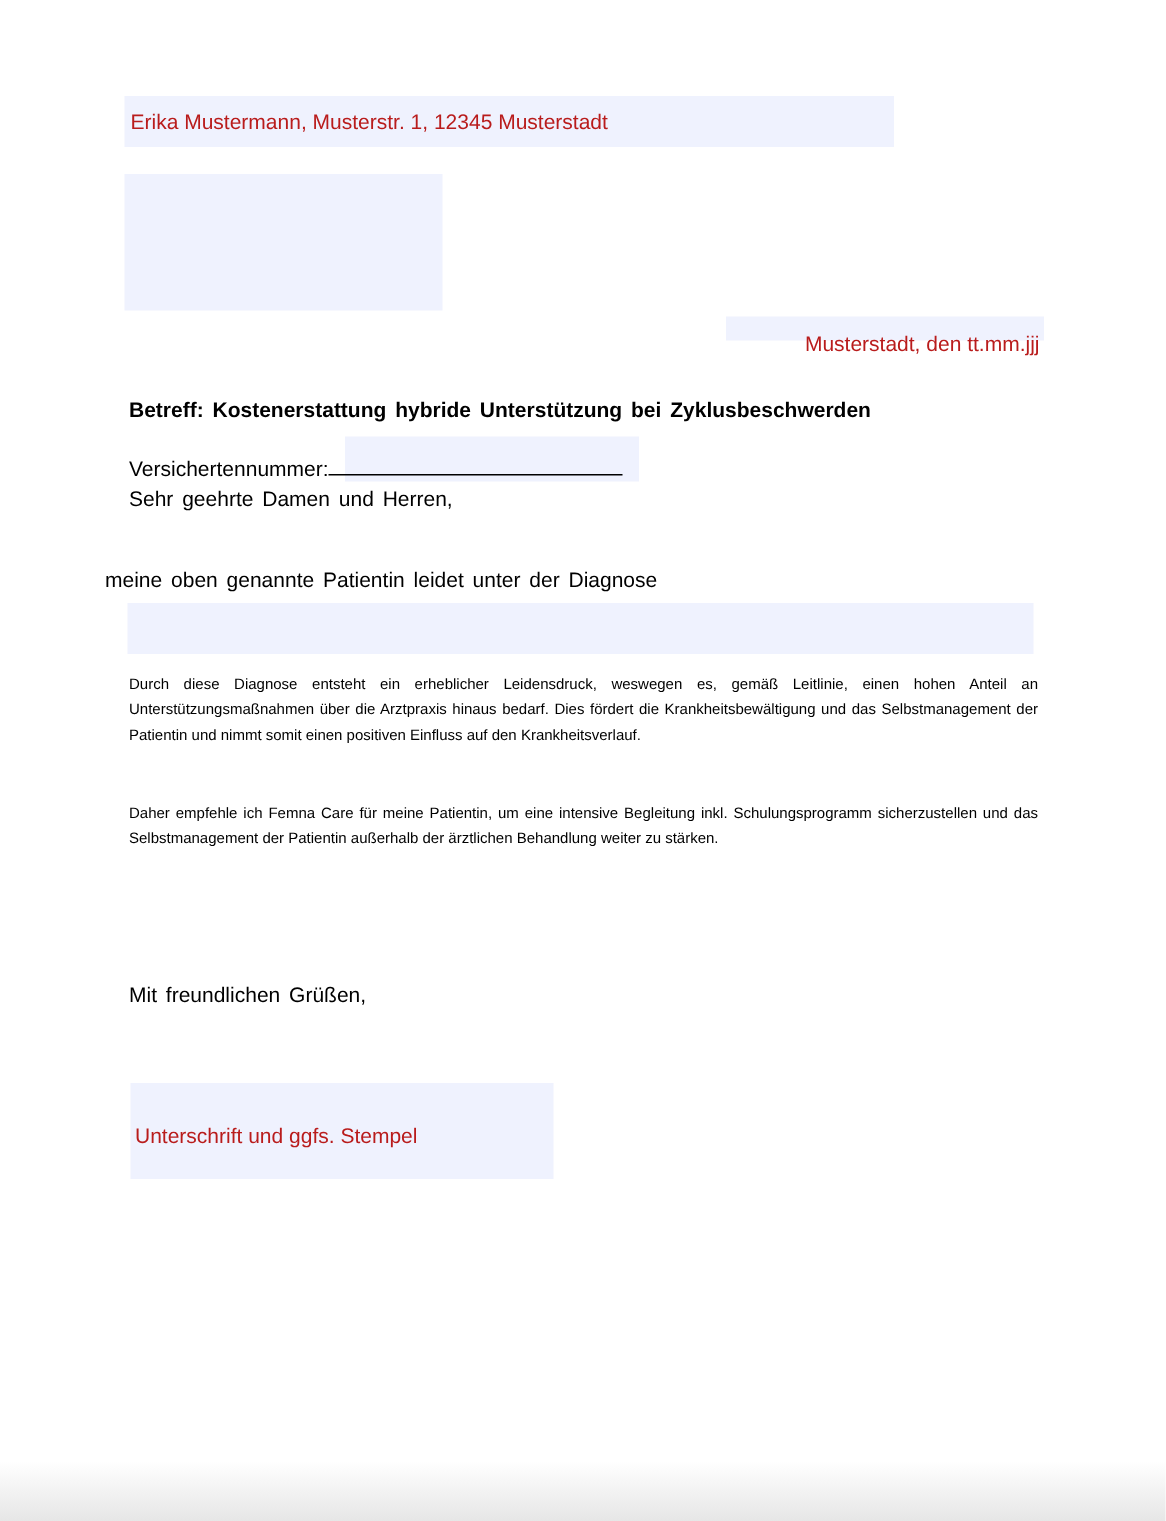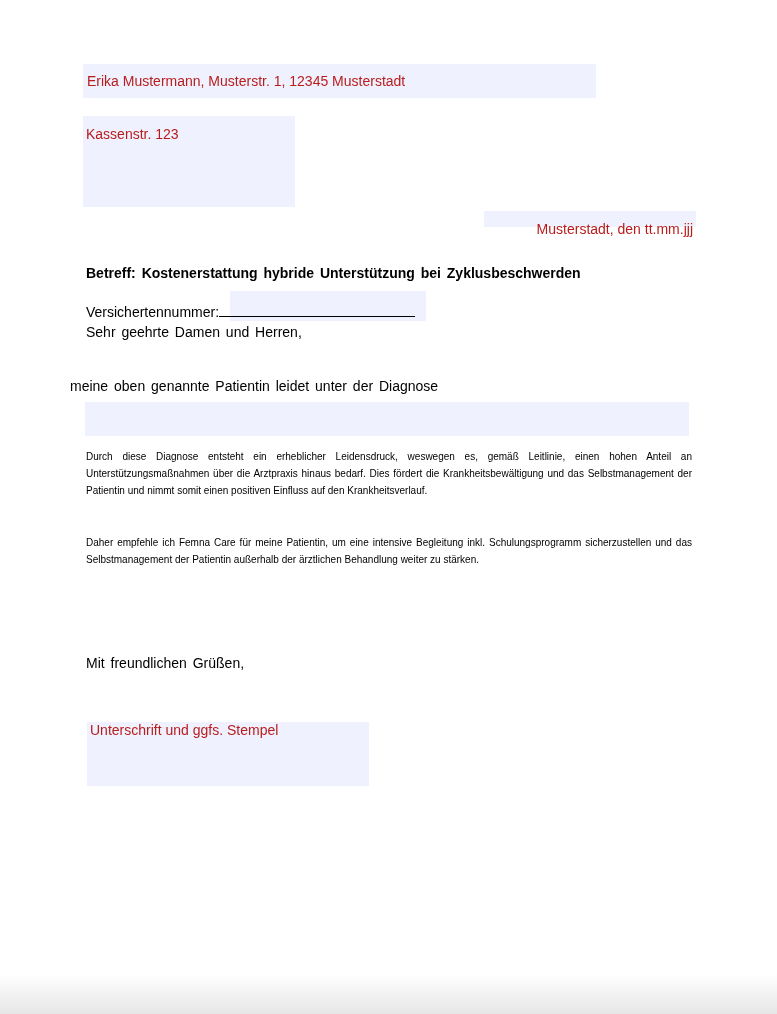--- a/index.html
+++ b/index.html
@@ -16,42 +16,41 @@
   .field {
     position:absolute; background:#eff2fe;
     color:#b91c1c; font-size:14px; box-sizing:border-box;
   }
   .sender { left:83px; top:64px; width:513px; height:34px; padding:9px 0 0 4px; }
   .recipient { left:83px; top:116px; width:212px; height:91px; padding:9px 0 0 3px; line-height:19.5px; }
   .recipient div { white-space:nowrap; }
   .date { left:484px; top:211px; width:212px; height:16px; padding:10px 3px 0 0; text-align:right; }
   .insno-field { left:230px; top:291px; width:196px; height:30px; }
   .diag-field { left:85px; top:402px; width:604px; height:34px; }
-  .sign { left:87px; top:722px; width:282px; height:64px; padding:0 0 0 3px; }
+  .sign { left:87px; top:722px; width:282px; height:64px; padding:27px 0 0 3px; }
   .txt { position:absolute; font-size:14px; white-space:nowrap; }
   .subject { left:86px; top:265px; font-weight:bold; word-spacing:2px; }
   .insno { left:86px; top:304px; }
   .insno .line { display:inline-block; width:196px; border-bottom:1px solid #000; vertical-align:baseline; height:12px; }
   .salutation { left:86px; top:324px; word-spacing:2px; }
   .intro { left:70px; top:378px; word-spacing:2px; }
   .para {
     position:absolute; left:86px; width:606px; font-size:10px; line-height:17px;
     text-align:justify; text-align-last:left;
   }
   .p1 { top:448px; }
   .p2 { top:534px; }
   .closing { left:86px; top:655px; word-spacing:2px; }
 </style>
 </head>
 <body>
 
 <div class="field sender">Erika Mustermann, Musterstr. 1, 12345 Musterstadt</div>
 
 <div class="field recipient">
-  <div>Kassenstr. 123</div>
 </div>
 
 <div class="field date">Musterstadt, den tt.mm.jjj</div>
 
 <div class="txt subject">Betreff: Kostenerstattung hybride Unterstützung bei Zyklusbeschwerden</div>
 
 <div class="field insno-field"></div>
 <div class="txt insno">
   <span>Versichertennummer:</span><span class="line"></span>
 </div>

